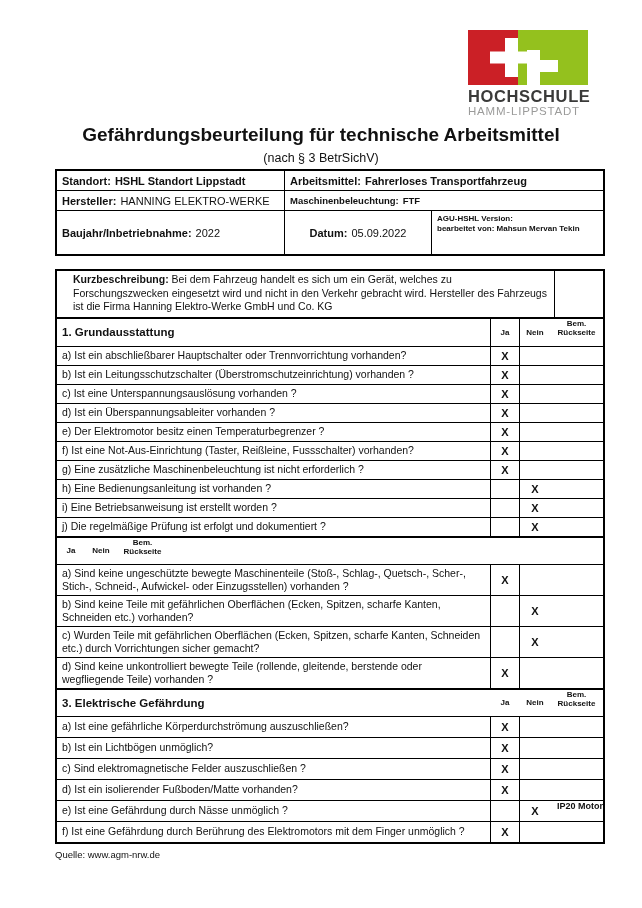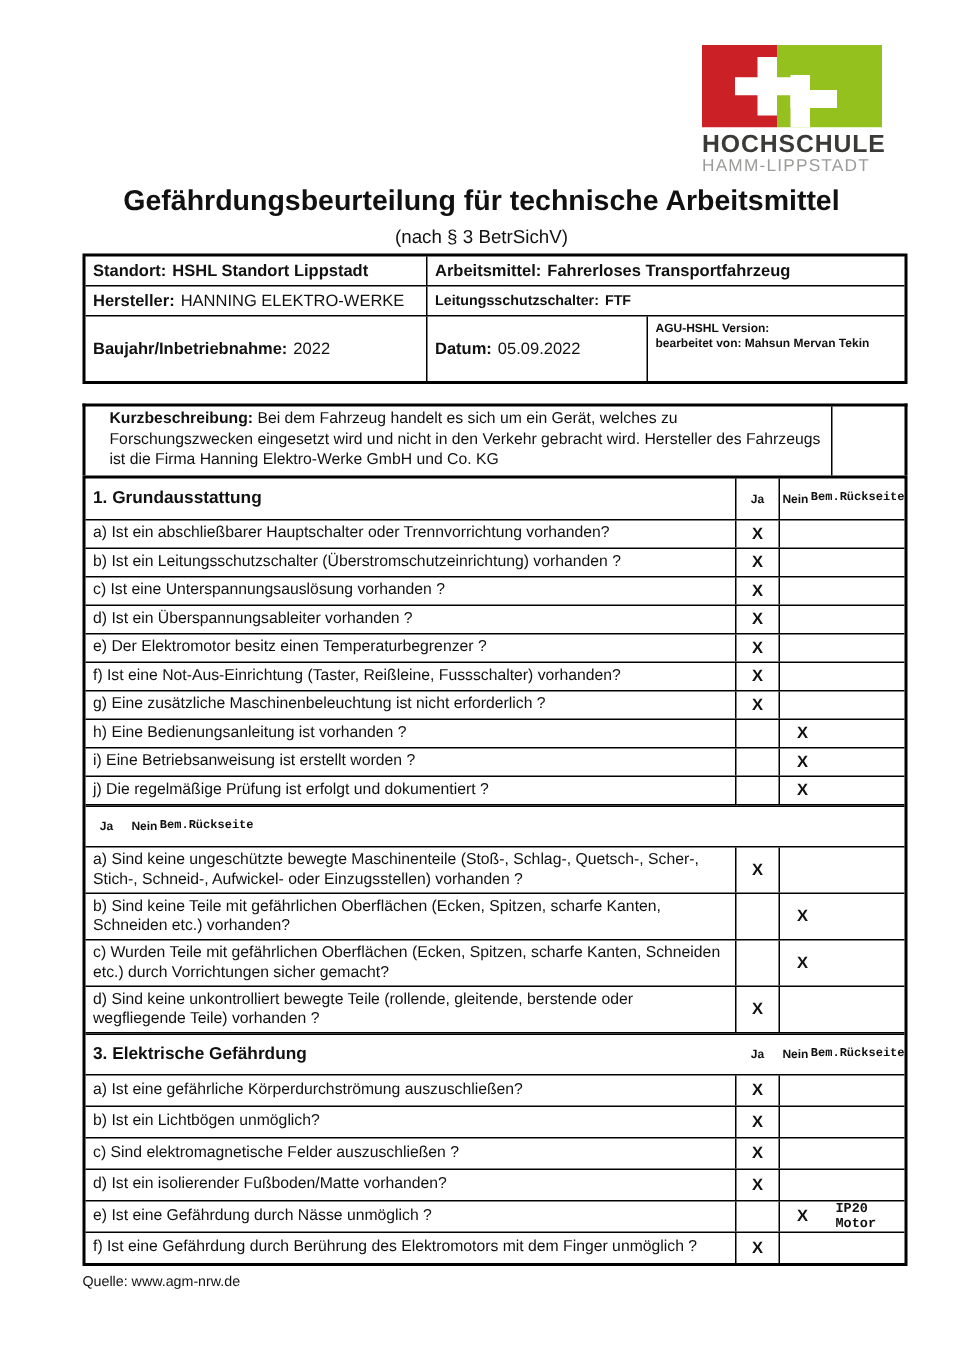--- a/index.html
+++ b/index.html
@@ -21,21 +21,21 @@
   .content { position:absolute; top:169px; left:55px; width:550px; }
 
   
   .itable { border:2px solid #000; }
   .irow { display:flex; border-bottom:1.5px solid #000; }
   .irow:last-child { border-bottom:none; }
   .icell { padding:2px 5px; font-size:11px; display:flex; align-items:center; flex-wrap:wrap; gap:0 4px; border-right:1.5px solid #000; }
   .icell:last-child { border-right:none; }
   .icell .lbl { font-weight:bold; }
   .w-left { width:228px; }
-  .w-mid { width:147px; }
+  .w-mid { width:147px;justify-content:center; }
   .w-rest { flex:1; }
   .row-h1 { min-height:20px;text-align:right; }
   .row-h3 { min-height:43px; }
   .bold-val { font-weight:bold; }
   .small-bold { font-size:9.5px; font-weight:bold; }
   .version-cell { display:block; padding:3px 5px; font-size:8px; font-weight:bold; line-height:10px; }
 
   .gap13 { height:13px; }
 
   
@@ -47,21 +47,21 @@
   
   .mtable { border:2px solid #000; }
   .sec-header { display:flex; min-height:28px; border-bottom:1.5px solid #000; }
   .sec-header:not(:first-child) { border-top:1.5px solid #000; }
   .sec-title { flex:1; display:flex; align-items:center; padding:4px 5px; font-size:11.5px; font-weight:bold; border-right:1.5px solid transparent; }
   .gridlines .sec-title { border-right-color:#000; }
   .col-ja { width:29px; display:flex; align-items:center; justify-content:center; border-right:1.5px solid transparent; }
   .gridlines .col-ja, .mrow .col-ja { border-right-color:#000; }
   .col-neinbem { width:83px; display:flex; }
   .slot-nein { width:30px; display:flex; align-items:center; justify-content:center; }
-  .slot-bem { flex:1; display:flex; flex-direction:row; align-items:center; line-height:9.5px;font-family:Liberation Mono, monospace; }
+  .slot-bem { flex:1; display:flex; flex-direction:column; align-items:center; line-height:9.5px; }
   .colhead { font-size:8px; font-weight:bold; color:#111; }
   .mrow { display:flex; border-bottom:1.5px solid #000; }
   .mrow:last-child { border-bottom:none; }
   .q-cell { flex:1; padding:2px 5px; font-size:10.5px; line-height:13px; display:flex; align-items:center; border-right:1.5px solid #000; min-height:18px; }
   .xmark { font-size:11px; font-weight:bold; }
   .bem-note { font-size:9px; font-weight:bold; line-height:10px; text-align:left; width:100%; padding-left:7px; }
   .pad3 .q-cell { padding-top:3.5px; padding-bottom:3.5px; }
 
   .footer { margin-top:5px; font-size:9.5px; padding-right:0px; }
 </style>
@@ -98,21 +98,21 @@
           <span class="lbl">Arbeitsmittel:</span>
           <span class="bold-val">Fahrerloses Transportfahrzeug</span>
         </div>
       </div>
       <div class="irow row-h1">
         <div class="icell w-left">
           <span class="lbl">Hersteller:</span>
           <span>HANNING ELEKTRO-WERKE</span>
         </div>
         <div class="icell w-rest">
-          <span class="lbl small-bold">Leitungsschutzschalter:</span>
+          <span class="lbl small-bold">Maschinenbeleuchtung:</span>
           <span class="small-bold">FTF</span>
         </div>
       </div>
       <div class="irow row-h3">
         <div class="icell w-left">
           <span class="lbl">Baujahr/Inbetriebnahme:</span>
           <span>2022</span>
         </div>
         <div class="icell w-mid">
           <span class="lbl">Datum:</span>

